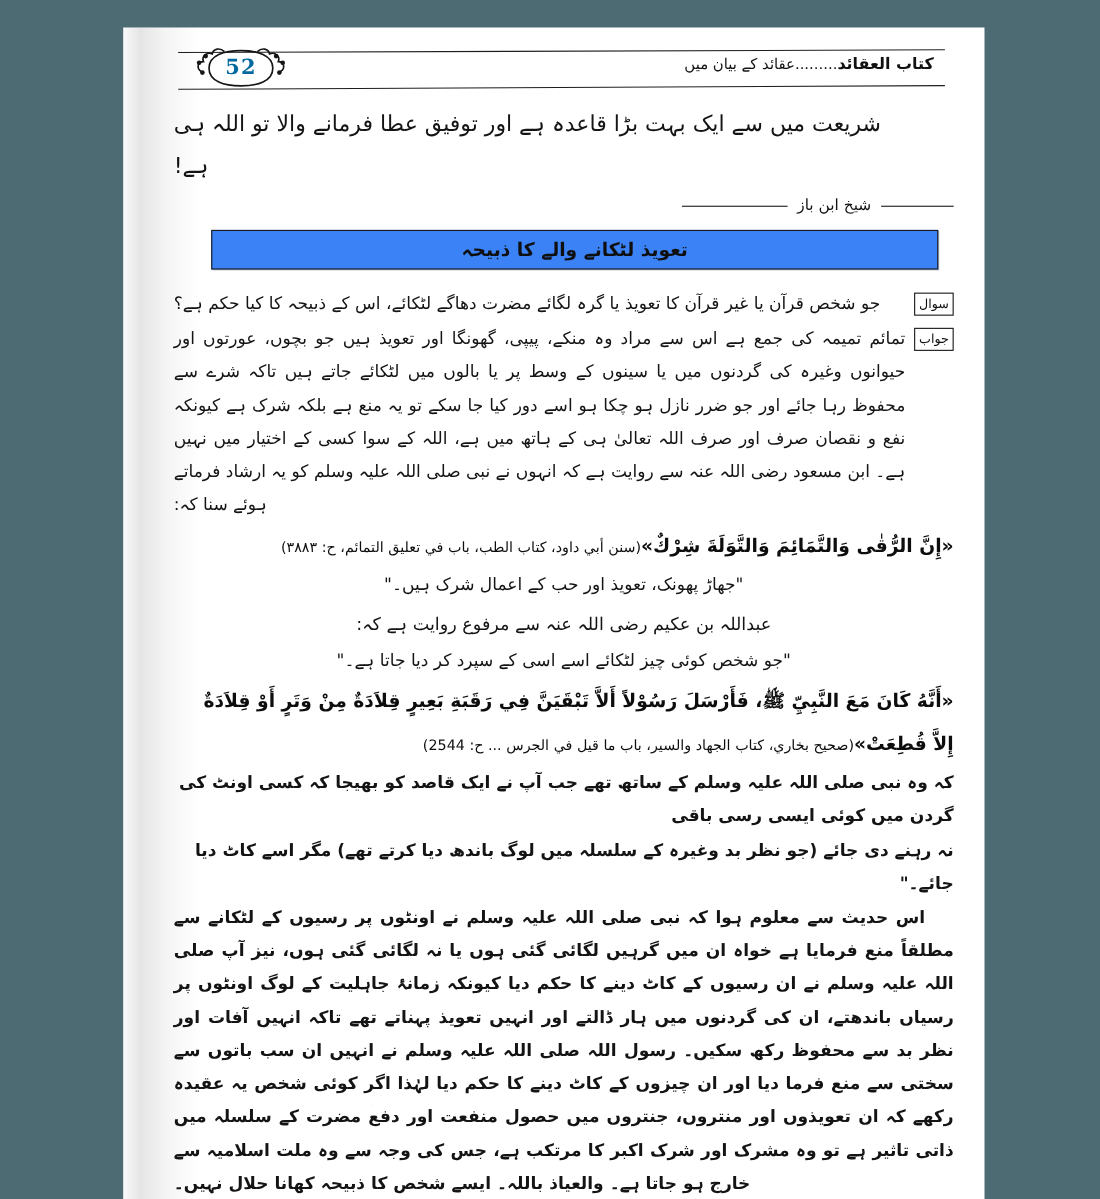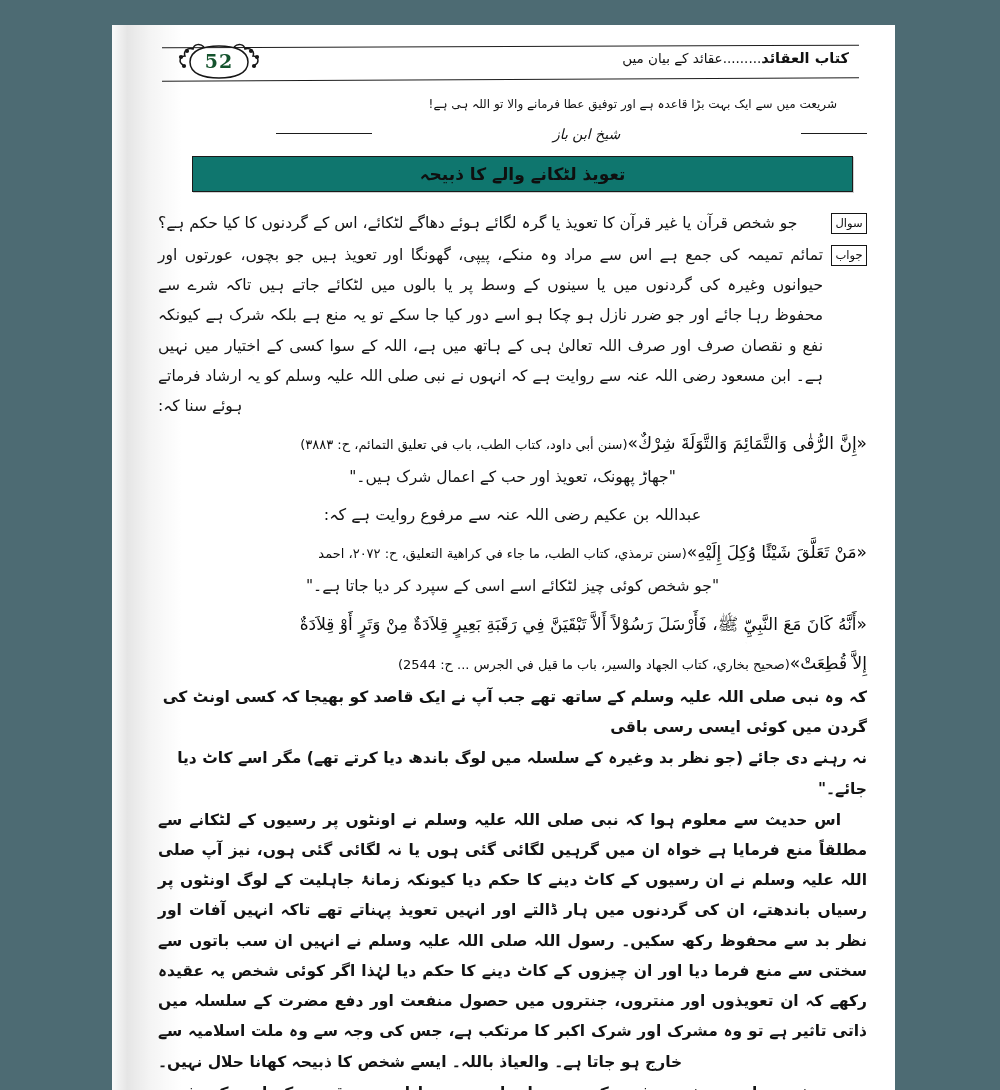--- a/index.html
+++ b/index.html
@@ -117,44 +117,43 @@
   }
   .folio svg { display: block; }
   .folio-num {
     position: absolute;
     left: 0; right: 0;
     top: 9px;
     text-align: center;
     font-family: "DejaVu Serif", serif;
     font-size: 19px;
     font-weight: bold;
-    color: #14532d;
+    color: #0369a1;
     letter-spacing: 1px;
   }
 
   
   .carry-line {
-    text-align: right;
-    font-size: 12px;
+    text-align: left;
+    font-size: 20px;
     line-height: 1.9;
     margin: 10px 30px 4px 0;
     font-family: "DejaVu Sans", sans-serif;
     direction: rtl;
   }
 
   
   .attribution {
     display: flex;
     align-items: center;
-    justify-content: space-between;
+    justify-content: flex-start;
     gap: 0;
     margin: 10px 0 14px 0;
     padding-left: 118px;
     direction: rtl;
-    font-style: italic;
   }
   .attrib-rule {
     height: 0;
     border-top: 1.5px solid #1b1b1b;
     width: 66px;
   }
   .attrib-rule.long { width: 96px; }
   .attrib-name {
     font-size: 14px;
     padding: 0 9px;
@@ -163,21 +162,21 @@
   }
 
   
   .section-box {
     border: 1.6px solid #1a1a1a;
     height: 34px;
     margin: 2px 14px 16px 34px;
     display: flex;
     align-items: center;
     justify-content: center;
-    background: #0f766e;
+    background: #3b82f6;
     box-shadow: 1px 1px 0 rgba(0,0,0,.18);
   }
   .section-box-title {
     font-size: 17px;
     font-weight: bold;
     letter-spacing: .2px;
     color: #0f0f0f;
   }
 
   
@@ -232,21 +231,21 @@
     font-size: 16.5px;
     line-height: 2.0;
     direction: rtl;
     text-align: justify;
     text-align-last: right;
     margin: 5px 0 2px 0;
     font-family: "DejaVu Sans", sans-serif;
     color: #0d0d0d;
   }
   .ar-hadith .ar-main {
-    font-weight: normal;
+    font-weight: bold;
     font-size: 17px;
   }
   .ar-hadith .ar-ref {
     font-size: 13px;
     font-weight: normal;
   }
   .ar-hadith.ref-cont {
     text-align: center;
     text-align-last: center;
     font-size: 13px;
@@ -316,38 +315,35 @@
       <div class="attrib-name">شیخ ابن باز</div>
       <div class="attrib-rule long"></div>
     </div>
 
     <div class="section-box">
       <div class="section-box-title">تعویذ لٹکانے والے کا ذبیحہ</div>
     </div>
 
     <div class="qa-row">
       <div class="qa-badge">سوال</div>
-      <div class="qa-text">جو شخص قرآن یا غیر قرآن کا تعویذ یا گرہ لگائے ہوئے دھاگے لٹکائے، اس کے گردنوں کا کیا حکم ہے؟</div>
+      <div class="qa-text">جو شخص قرآن یا غیر قرآن کا تعویذ یا گرہ لگائے مضرت دھاگے لٹکائے، اس کے ذبیحہ کا کیا حکم ہے؟</div>
     </div>
 
     <div class="qa-row">
       <div class="qa-badge">جواب</div>
       <div class="qa-text">تمائم تمیمہ کی جمع ہے اس سے مراد وہ منکے، پیپی، گھونگا اور تعویذ ہیں جو بچوں، عورتوں اور حیوانوں وغیرہ کی گردنوں میں یا سینوں کے وسط پر یا بالوں میں لٹکائے جاتے ہیں تاکہ شرے سے محفوظ رہا جائے اور جو ضرر نازل ہو چکا ہو اسے دور کیا جا سکے تو یہ منع ہے بلکہ شرک ہے کیونکہ نفع و نقصان صرف اور صرف اللہ تعالیٰ ہی کے ہاتھ میں ہے، اللہ کے سوا کسی کے اختیار میں نہیں ہے۔ ابن مسعود رضی اللہ عنہ سے روایت ہے کہ انہوں نے نبی صلی اللہ علیہ وسلم کو یہ ارشاد فرماتے ہوئے سنا کہ:</div>
     </div>
 
     <div class="ar-hadith">
       <span class="ar-main">«إِنَّ الرُّقٰى وَالتَّمَائِمَ وَالتَّوَلَةَ شِرْكٌ»</span><span class="ar-ref">(سنن أبي داود، كتاب الطب، باب في تعليق التمائم، ح: ٣٨٨٣)</span>
     </div>
     <div class="u-trans">"جھاڑ پھونک، تعویذ اور حب کے اعمال شرک ہیں۔"</div>
 
     <div class="narrator">عبداللہ بن عکیم رضی اللہ عنہ سے مرفوع روایت ہے کہ:</div>
 
-    <div class="ar-hadith">
-      <span class="ar-main">«مَنْ تَعَلَّقَ شَيْئًا وُكِلَ إِلَيْهِ»</span><span class="ar-ref">(سنن ترمذي، كتاب الطب، ما جاء في كراهية التعليق، ح: ٢٠٧٢، احمد</span>
-    </div>
     <div class="u-trans">"جو شخص کوئی چیز لٹکائے اسے اسی کے سپرد کر دیا جاتا ہے۔"</div>
 
 
     <div class="ar-hadith">
       <span class="ar-main">«أَنَّهُ كَانَ مَعَ النَّبِيِّ ﷺ، فَأَرْسَلَ رَسُوْلاً أَلاَّ تَبْقَيَنَّ فِي رَقَبَةِ بَعِيرٍ قِلاَدَةٌ مِنْ وَتَرٍ أَوْ قِلاَدَةٌ</span>
     </div>
     <div class="ar-hadith">
       <span class="ar-main">إِلاَّ قُطِعَتْ»</span><span class="ar-ref">(صحیح بخاري، كتاب الجهاد والسير، باب ما قيل في الجرس ... ح: 2544)</span>
     </div>
     <div class="u-para right-align">کہ وہ نبی صلی اللہ علیہ وسلم کے ساتھ تھے جب آپ نے ایک قاصد کو بھیجا کہ کسی اونٹ کی گردن میں کوئی ایسی رسی باقی</div>

